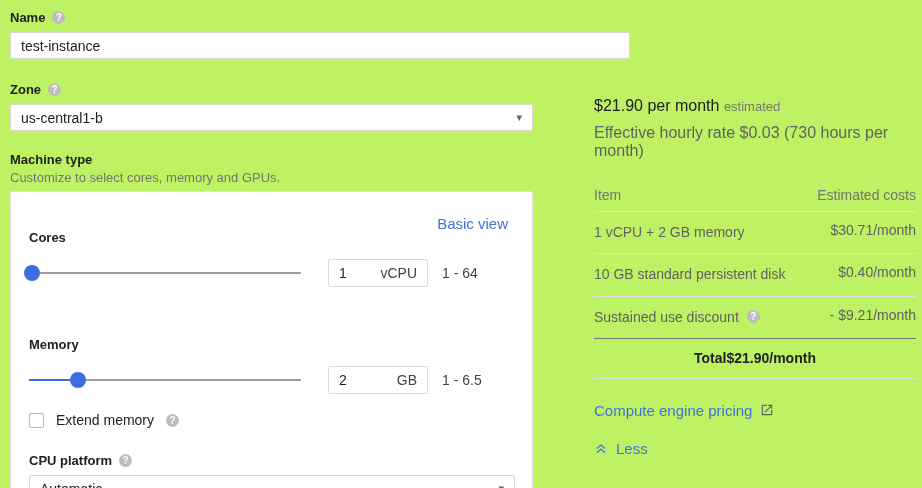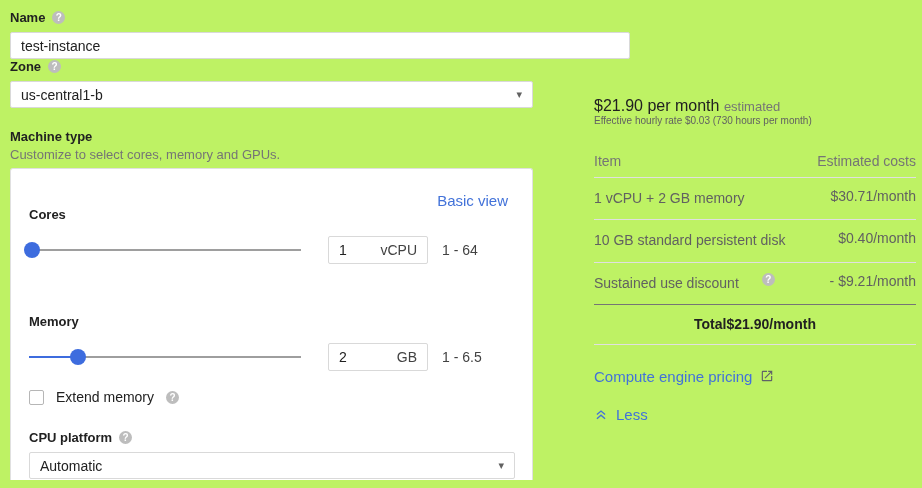--- a/index.html
+++ b/index.html
@@ -17,21 +17,21 @@
   .text-input { width:620px; height:27px; border:1px solid #d9d9d9; border-radius:2px;
     font-family:"Liberation Sans", sans-serif; font-size:14px; color:#212121;
     padding:0 10px; background:#fff; outline:none; }
   .select-box { width:523px; height:27px; border:1px solid #d9d9d9; border-radius:2px;
     display:flex; align-items:center; justify-content:space-between;
     padding:0 10px; font-size:14px; color:#212121; background:#fff; cursor:pointer; }
   .caret { color:#616161; font-size:11px; line-height:1; }
 
   .name-row { margin-top:10px; }
   .name-input { margin-top:7px; }
-  .zone-row { }
+  .zone-row { margin-top:23px; }
   .zone-select { margin-top:7px; }
   .mt-title { margin-top:21px; font-size:13px; font-weight:bold; }
   .mt-sub { margin-top:3px; font-size:13px; color:#757575; }
 
   .machine-panel { position:relative; margin-top:6px; width:523px; height:312px;
     border:1px solid #e0e0e0; border-bottom:none; border-radius:3px 3px 0 0;
     padding:0 18px; background:#fff; }
   .basic-view { position:absolute; right:24px; top:23px; font-size:15px;
     color:#4272d9; cursor:pointer; }
   .group-label { font-size:13px; font-weight:bold; color:#212121; }
@@ -55,29 +55,29 @@
     background:#fff; cursor:pointer; flex:0 0 auto; }
   .check-label { font-size:14px; color:#212121; }
 
   .cpu-row { margin-top:25px; }
   .cpu-select { margin-top:7px; width:486px; }
 
   
   .right-col { position:absolute; left:594px; top:0; width:322px; }
   .price-head { margin-top:97px; font-size:16px; color:#212121; }
   .price-head .est { font-size:13px; color:#757575; }
-  .hourly { font-size:10px; color:#616161; }
+  .hourly { margin-top:9px; font-size:16px; color:#616161; }
 
   .price-table { margin-top:21px; font-size:14px; }
   .pt-header { display:flex; justify-content:space-between; color:#757575;
     padding:6px 0 8px 0; border-bottom:1px solid #e0e0e0; }
   .pt-row { display:flex; justify-content:space-between; align-items:flex-start;
     padding:10px 0 11px 0; border-bottom:1px solid #e0e0e0; color:#616161; }
   .pt-item { max-width:210px; line-height:1.45; }
-  .pt-item-wrap { display:flex; gap:23px; }
+  .pt-item-wrap { display:flex; align-items:center; gap:8px; }
   .pt-cost { white-space:nowrap; }
   .pt-total { border-top:1px solid #757575; border-bottom:1px solid #e0e0e0;
     margin-top:-1px; color:#212121; font-weight:bold; padding:11px 0 12px 0;
     display:flex; justify-content:center; }
 
   .pricing-link-row { margin-top:23px; display:flex; align-items:center; gap:8px; }
   .link-blue { font-size:15px; color:#4272d9; cursor:pointer; }
   .less-row { margin-top:21px; display:flex; align-items:center; gap:8px; cursor:pointer; }
 </style>
 </head>

